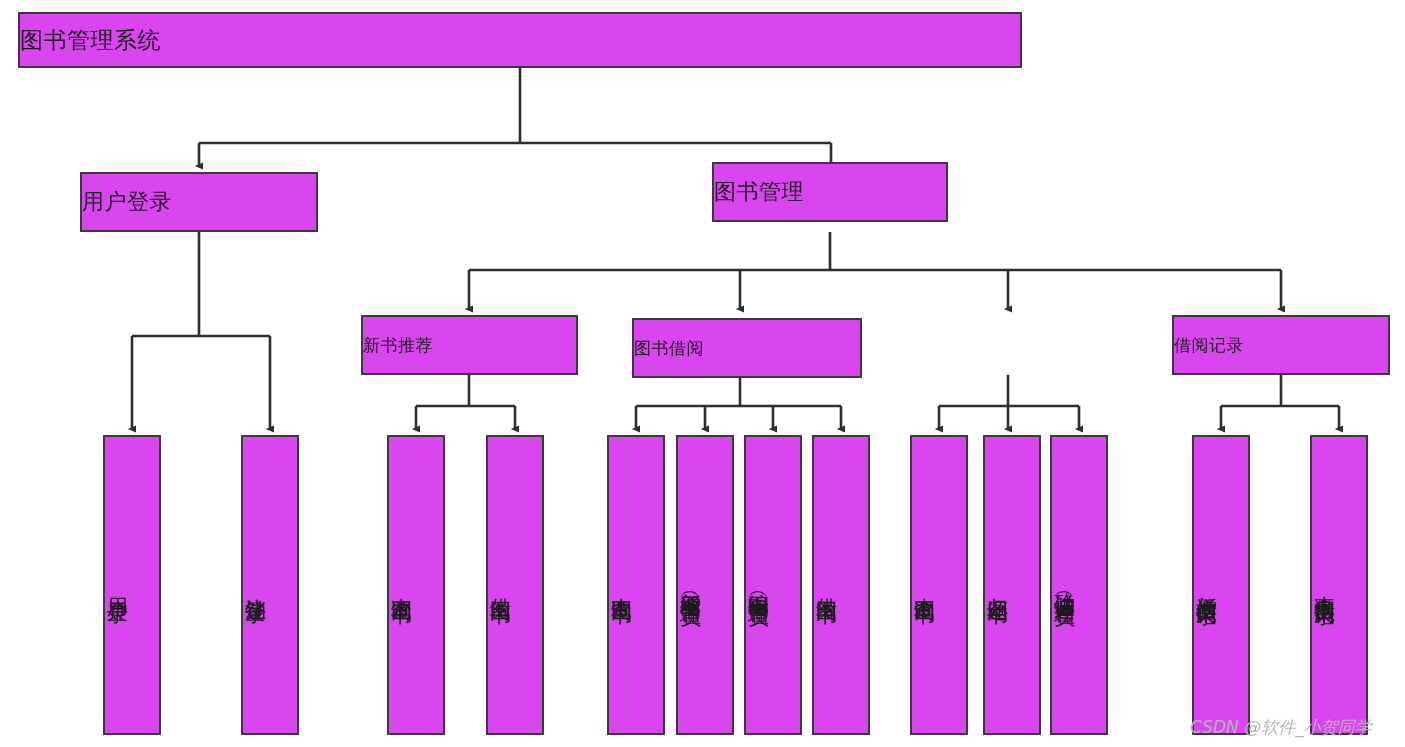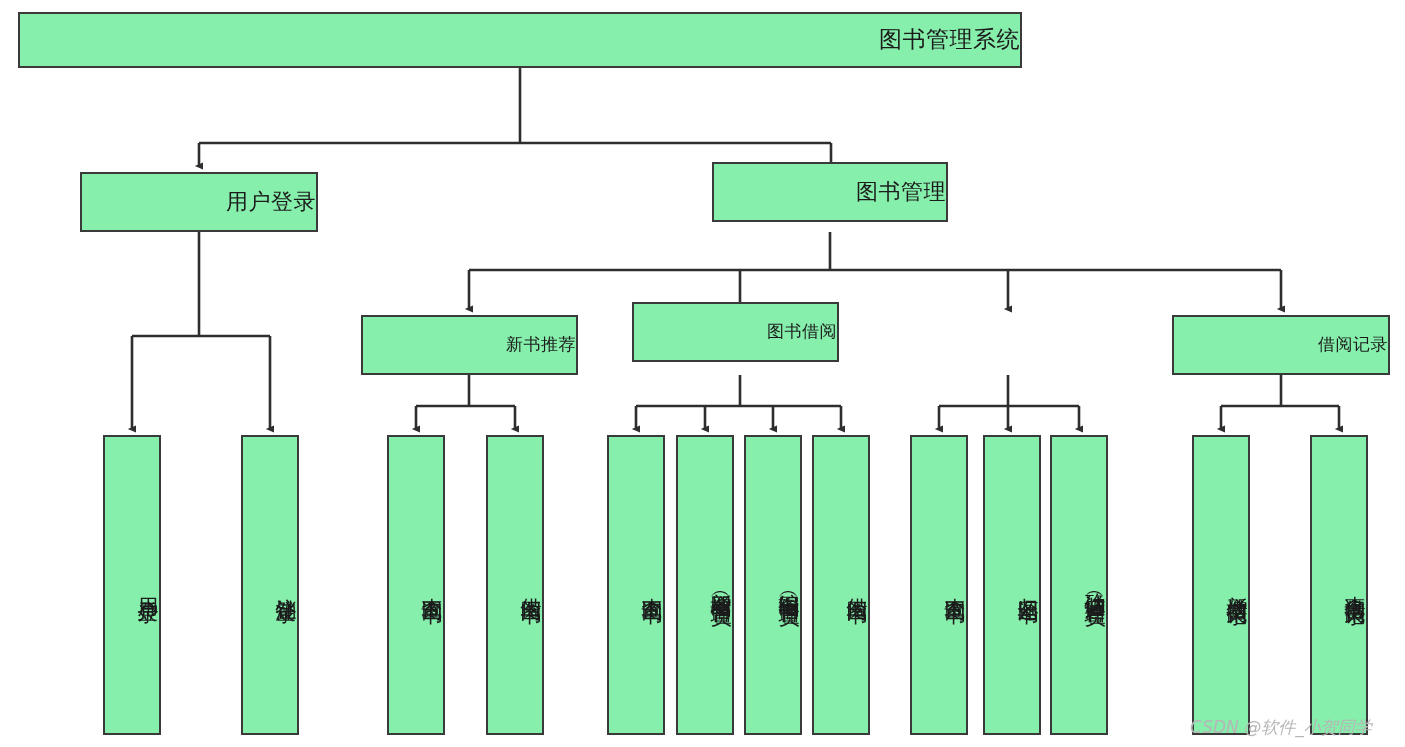--- a/index.html
+++ b/index.html
@@ -22,28 +22,27 @@
     position: absolute;
     left: 0;
     top: 0;
     width: 1405px;
     height: 747px;
     pointer-events: none;
   }
   .node {
     position: absolute;
     box-sizing: border-box;
-    background: #86efac;
+    background: #d946ef;
     border: 2.5px solid #3a3a3a;
     display: flex;
     align-items: center;
-    justify-content: flex-end;
+    justify-content: flex-start;
     color: #1b1b1b;
     z-index: 2;
-    font-family: Liberation Serif, serif;
   }
   .node .lbl {
     display: block;
     text-align: center;
     line-height: 1.08;
     letter-spacing: 0.5px;
   }
   .node-root   { font-size: 23px; }
   .node-l2     { font-size: 22px; }
   .node-l3     { font-size: 17px; }
@@ -128,21 +127,21 @@
   <div class="node node-l2" style="left:80px; top:172px; width:238px; height:60px;">
     <span class="lbl">用户登录</span>
   </div>
   <div class="node node-l2" style="left:712px; top:162px; width:236px; height:60px;">
     <span class="lbl">图书管理</span>
   </div>
 
   <div class="node node-l3" style="left:361px; top:315px; width:217px; height:60px;">
     <span class="lbl">新书推荐</span>
   </div>
-  <div class="node node-l3" style="left:632px; top:302px; width:207px; height:60px;padding-left:32px;">
+  <div class="node node-l3" style="left:632px; top:318px; width:230px; height:60px;">
     <span class="lbl">图书借阅</span>
   </div>
   <div class="node node-l3" style="left:1172px; top:315px; width:218px; height:60px;">
     <span class="lbl">借阅记录</span>
   </div>
 
   <div class="node node-leaf" style="left:103px; top:435px; width:58px; height:300px;">
     <span class="lbl">用户登录</span>
   </div>
   <div class="node node-leaf" style="left:241px; top:435px; width:58px; height:300px;">

